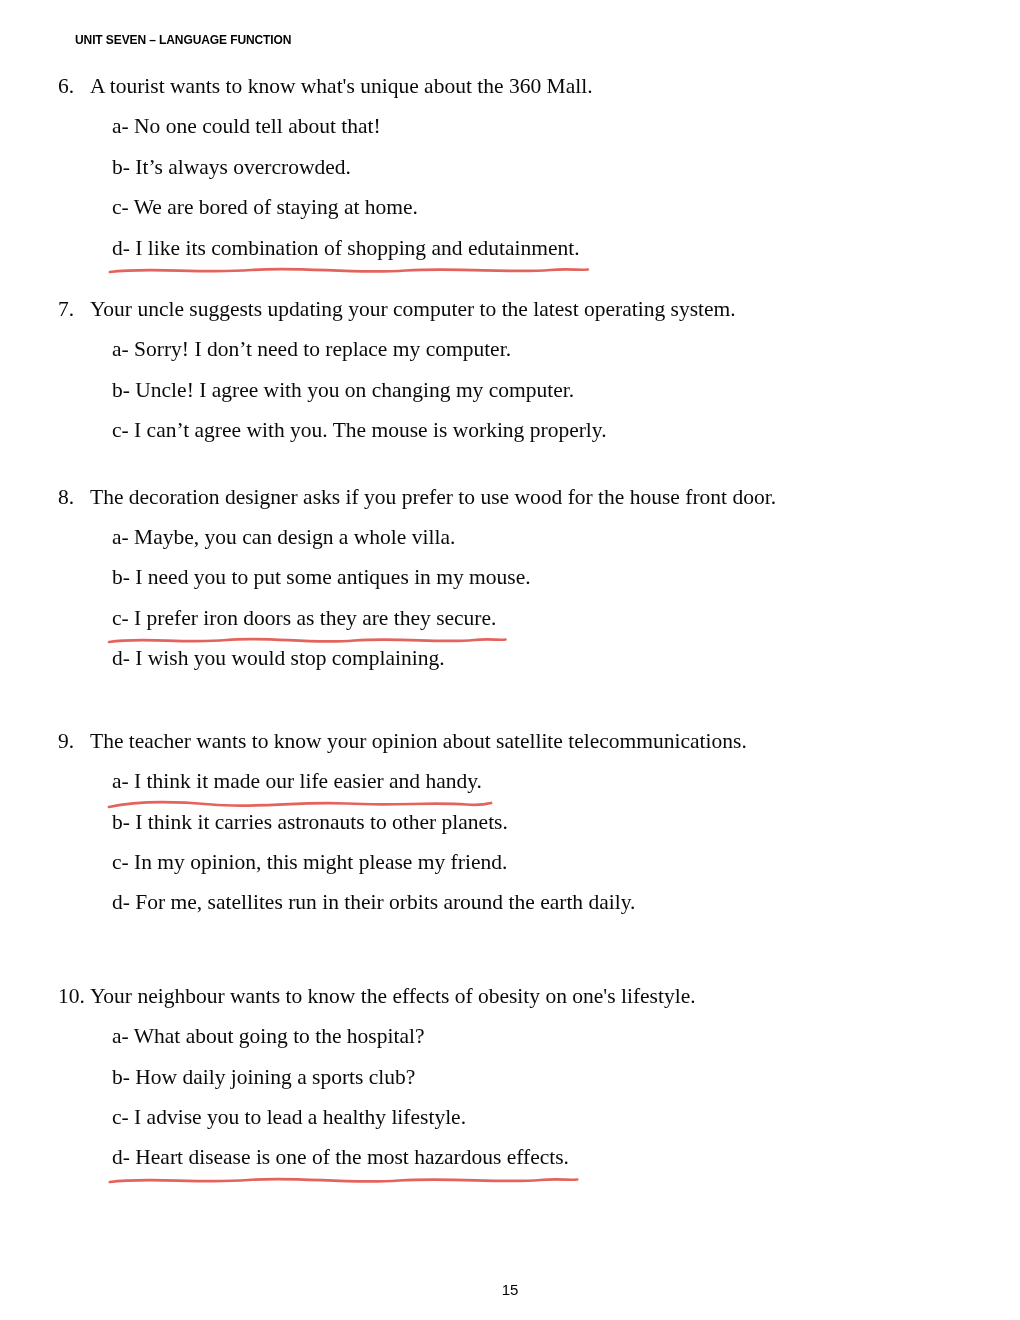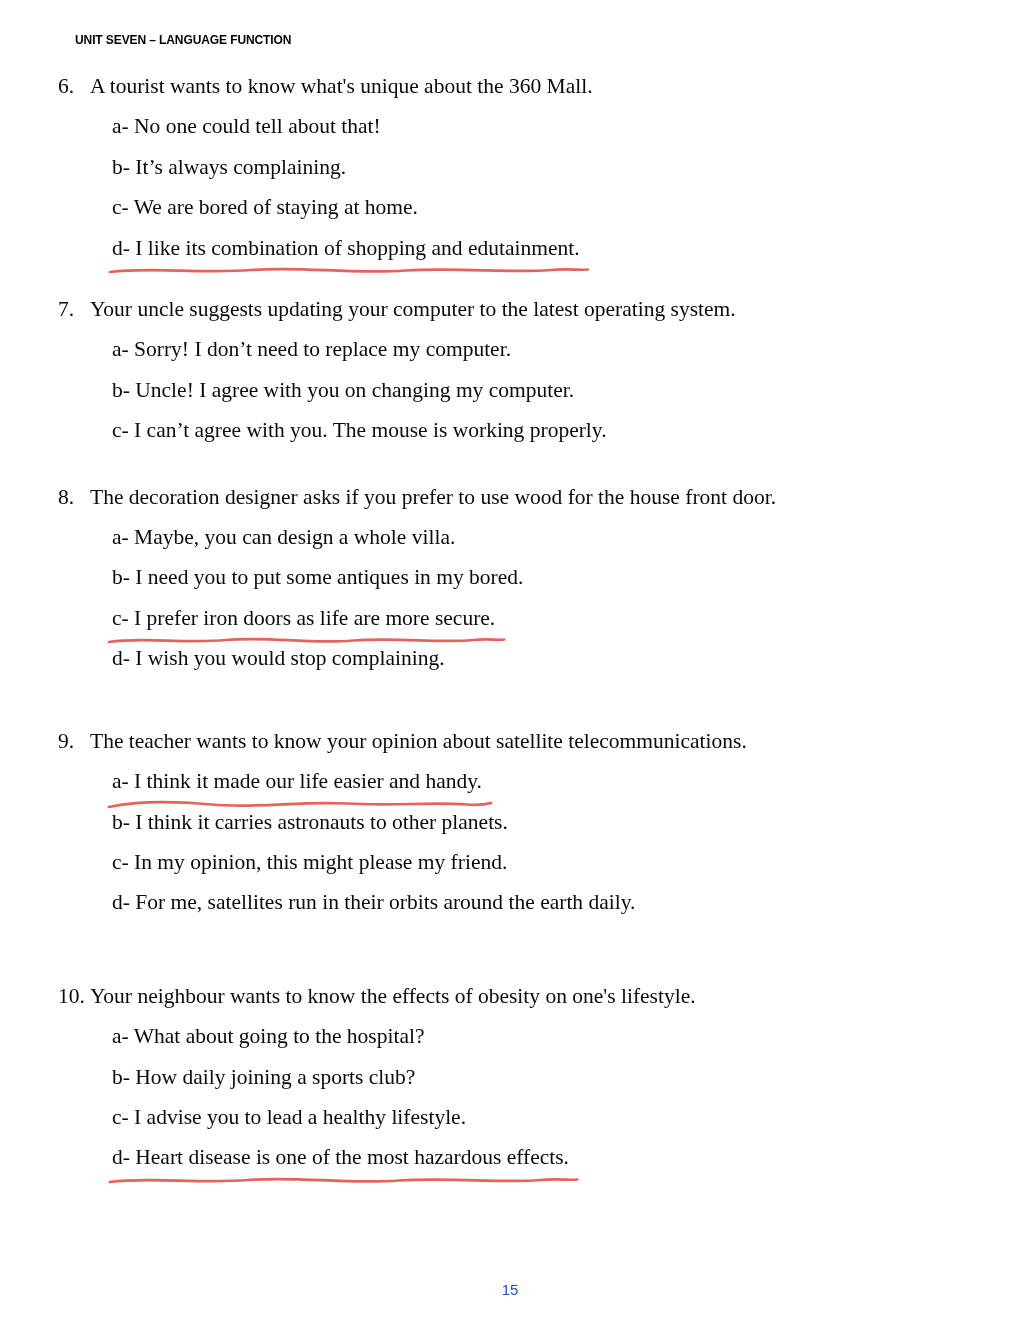--- a/index.html
+++ b/index.html
@@ -57,58 +57,58 @@
     overflow: visible;
     pointer-events: none;
   }
   .page-num {
     position: absolute;
     bottom: 22px; left: 0;
     width: 100%;
     text-align: center;
     font-family: "Liberation Sans", sans-serif;
     font-size: 15px;
-    color: #1d4ed8;
+    color: #000000;
   }
 </style>
 </head>
 <body>
 
 <main>
   <div class="doc-header">UNIT SEVEN – LANGUAGE FUNCTION</div>
   <div class="content" id="questions">
       <div class="question q-1">
         <div class="q-line">
           <span class="q-num">6.</span>
           <span class="q-text">A tourist wants to know what's unique about the 360 Mall.</span>
         </div>
         <div class="option"><span class="opt-wrap"><span>a-</span> <span>No one could tell about that!</span></span></div>
-        <div class="option"><span class="opt-wrap"><span>b-</span> <span>It’s always complaining.</span></span></div>
+        <div class="option"><span class="opt-wrap"><span>b-</span> <span>It’s always overcrowded.</span></span></div>
         <div class="option"><span class="opt-wrap"><span>c-</span> <span>We are bored of staying at home.</span></span></div>
         <div class="option"><span class="opt-wrap"><span>d-</span> <span>I like its combination of shopping and edutainment.</span><svg class="u-svg" viewBox="0 0 300 14" preserveAspectRatio="none">
               <path d="M3,9 C28,3.5 58,11 90,7 C122,3 150,11.5 185,7.5 C218,4 248,10.5 274,7 C285,5.5 293,7.5 297,6.5" fill="none" stroke="#e2534c" stroke-width="2.7" stroke-linecap="round" vector-effect="non-scaling-stroke" opacity="0.9"></path>
             </svg></span></div>
       </div>
       <div class="question q-2">
         <div class="q-line">
           <span class="q-num">7.</span>
           <span class="q-text">Your uncle suggests updating your computer to the latest operating system.</span>
         </div>
         <div class="option"><span class="opt-wrap"><span>a-</span> <span>Sorry! I don’t need to replace my computer.</span></span></div>
         <div class="option"><span class="opt-wrap"><span>b-</span> <span>Uncle! I agree with you on changing my computer.</span></span></div>
         <div class="option"><span class="opt-wrap"><span>c-</span> <span>I can’t agree with you. The mouse is working properly.</span></span></div>
       </div>
       <div class="question q-3">
         <div class="q-line">
           <span class="q-num">8.</span>
           <span class="q-text">The decoration designer asks if you prefer to use wood for the house front door.</span>
         </div>
         <div class="option"><span class="opt-wrap"><span>a-</span> <span>Maybe, you can design a whole villa.</span></span></div>
-        <div class="option"><span class="opt-wrap"><span>b-</span> <span>I need you to put some antiques in my bored.</span></span></div>
-        <div class="option"><span class="opt-wrap"><span>c-</span> <span>I prefer iron doors as life are more secure.</span><svg class="u-svg" viewBox="0 0 300 14" preserveAspectRatio="none">
+        <div class="option"><span class="opt-wrap"><span>b-</span> <span>I need you to put some antiques in my mouse.</span></span></div>
+        <div class="option"><span class="opt-wrap"><span>c-</span> <span>I prefer iron doors as they are they secure.</span><svg class="u-svg" viewBox="0 0 300 14" preserveAspectRatio="none">
               <path d="M3,9 C28,3.5 58,11 90,7 C122,3 150,11.5 185,7.5 C218,4 248,10.5 274,7 C285,5.5 293,7.5 297,6.5" fill="none" stroke="#e2534c" stroke-width="2.7" stroke-linecap="round" vector-effect="non-scaling-stroke" opacity="0.9"></path>
             </svg></span></div>
         <div class="option"><span class="opt-wrap"><span>d-</span> <span>I wish you would stop complaining.</span></span></div>
       </div>
       <div class="question q-4">
         <div class="q-line">
           <span class="q-num">9.</span>
           <span class="q-text">The teacher wants to know your opinion about satellite telecommunications.</span>
         </div>
         <div class="option"><span class="opt-wrap"><span>a-</span> <span>I think it made our life easier and handy.</span><svg class="u-svg" viewBox="0 0 300 14" preserveAspectRatio="none">

